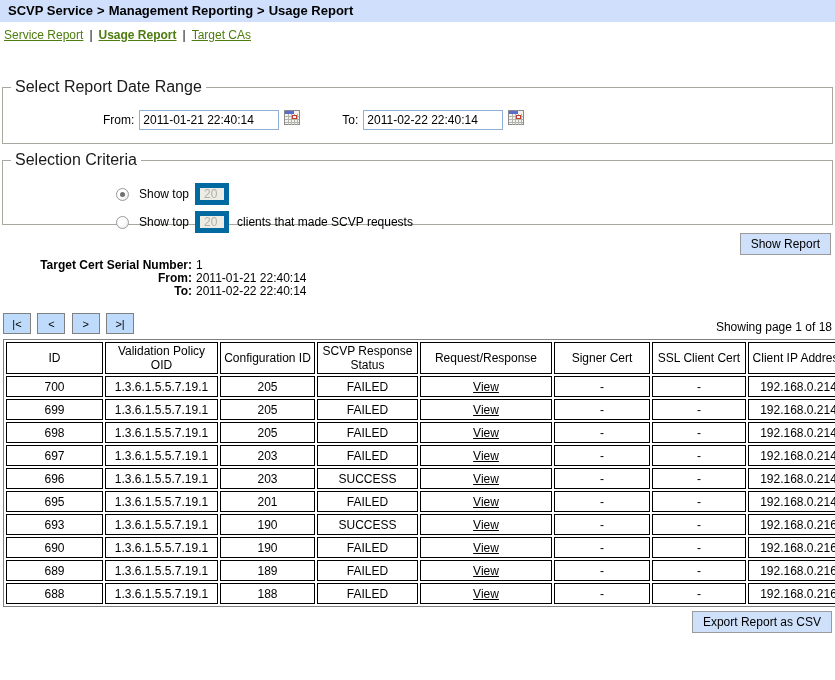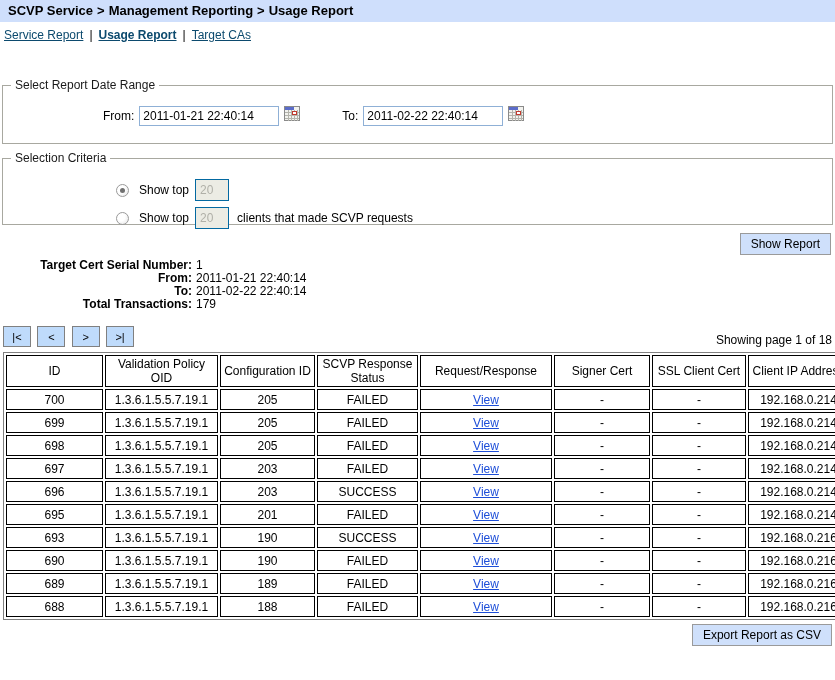--- a/index.html
+++ b/index.html
@@ -19,35 +19,35 @@
     height: 22px;
     line-height: 22px;
     padding-left: 8px;
     font-weight: bold;
     font-size: 13px;
   }
   .topbar .sep { padding: 0 4px; }
 
   
   .navlinks { margin: 6px 0 0 4px; font-size: 12px; }
-  .navlinks a { color: #0c4a6e; }
+  .navlinks a { color: #4d7c0f; }
   .navlinks a.active { font-weight: bold; }
   .navlinks .sep { padding: 0 6px; color: #000; }
 
   
   fieldset {
     border: 1px solid #a8a8a0;
     margin: 0 2px;
     padding: 0;
     background: #fff;
   }
   fieldset legend {
     margin-left: 8px;
     padding: 0 4px;
-    font-size: 12px;
+    font-size: 16px;
     color: #1a1a1a;
   }
   .fs-daterange { margin-top: 36px; height: 66px; }
   .fs-criteria  { margin-top: 7px;  height: 74px; }
 
   .dr-row { padding: 14px 0 0 100px; display: flex; align-items: center; }
   .dr-row label { margin-right: 5px; }
   .date-input {
     width: 140px; height: 20px;
     border: 1px solid #8fb0d6;
@@ -71,21 +71,21 @@
     background: radial-gradient(circle at 35% 35%, #ffffff 40%, #e2e2e2);
     display: inline-block; position: relative;
     margin-right: 10px; cursor: pointer; flex: 0 0 auto;
   }
   .radio.checked::after {
     content: ""; position: absolute; left: 3px; top: 3px;
     width: 5px; height: 5px; border-radius: 50%; background: #707070;
   }
   .top-n {
     width: 34px; height: 22px;
-    border: 1px solid #0369a1;
+    border: 5px solid #0369a1;
     background: #ececе4; background-color: #ececE4;
     color: #b0b0a8; font-size: 12px; padding: 2px 4px;
     margin: 0 8px 0 6px;
     font-family: "Liberation Sans", sans-serif;
   }
 
   .btn {
     background: #cfe0fb;
     border: 1px solid #9a9a9a;
     font-family: "Liberation Sans", sans-serif;
@@ -131,21 +131,21 @@
   table.report th, table.report td {
     border: 1px solid #000;
     text-align: center;
     font-size: 12px;
     padding: 1px 2px;
     overflow: hidden;
     white-space: nowrap;
   }
   table.report th { font-weight: normal; height: 31px; }
   table.report td { height: 21px; font-weight: normal; }
-  table.report a { color: #1d4ed8; text-decoration: underline; margin-top: 36px; }
+  table.report a { color: #000000; text-decoration: underline; margin-top: 36px; }
 </style>
 </head>
 <body>
 
 <div class="topbar">
   <span>SCVP Service</span><span class="sep">&gt;</span><span>Management Reporting</span><span class="sep">&gt;</span><span>Usage Report</span>
 </div>
 
 <div class="navlinks">
   <a href="#">Service Report</a><span class="sep">|</span><a href="#" class="active">Usage Report</a><span class="sep">|</span><a href="#">Target CAs</a>
@@ -206,24 +206,20 @@
       <span class="val">1</span>
     </div>
   <div class="summary-row">
       <span class="lbl">From:</span>
       <span class="val">2011-01-21 22:40:14</span>
     </div>
   <div class="summary-row">
       <span class="lbl">To:</span>
       <span class="val">2011-02-22 22:40:14</span>
     </div>
-  <div class="summary-row">
-      <span class="lbl">Total Transactions:</span>
-      <span class="val">179</span>
-    </div>
 </div>
 
 <div class="pager-bar">
   <div>
     <button class="pager-btn">|&lt;</button>
     <button class="pager-btn">&lt;</button>
     <button class="pager-btn">&gt;</button>
     <button class="pager-btn">&gt;|</button>
   </div>
   <div class="pager-status">Showing page 1 of 18</div>

